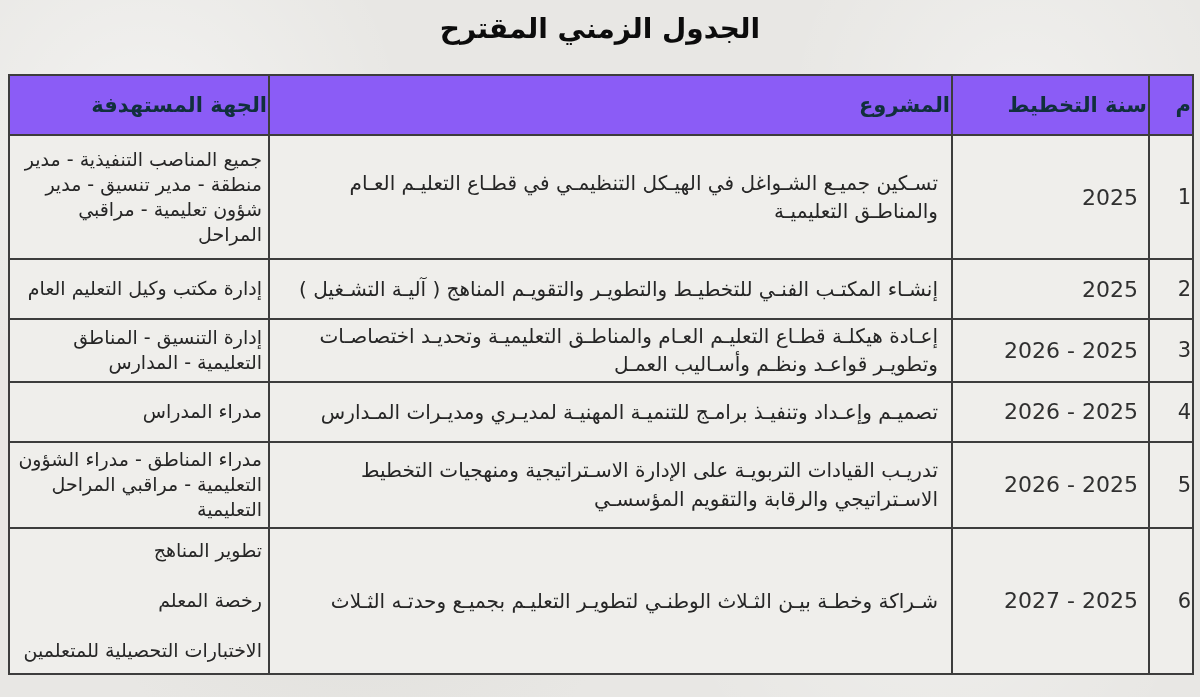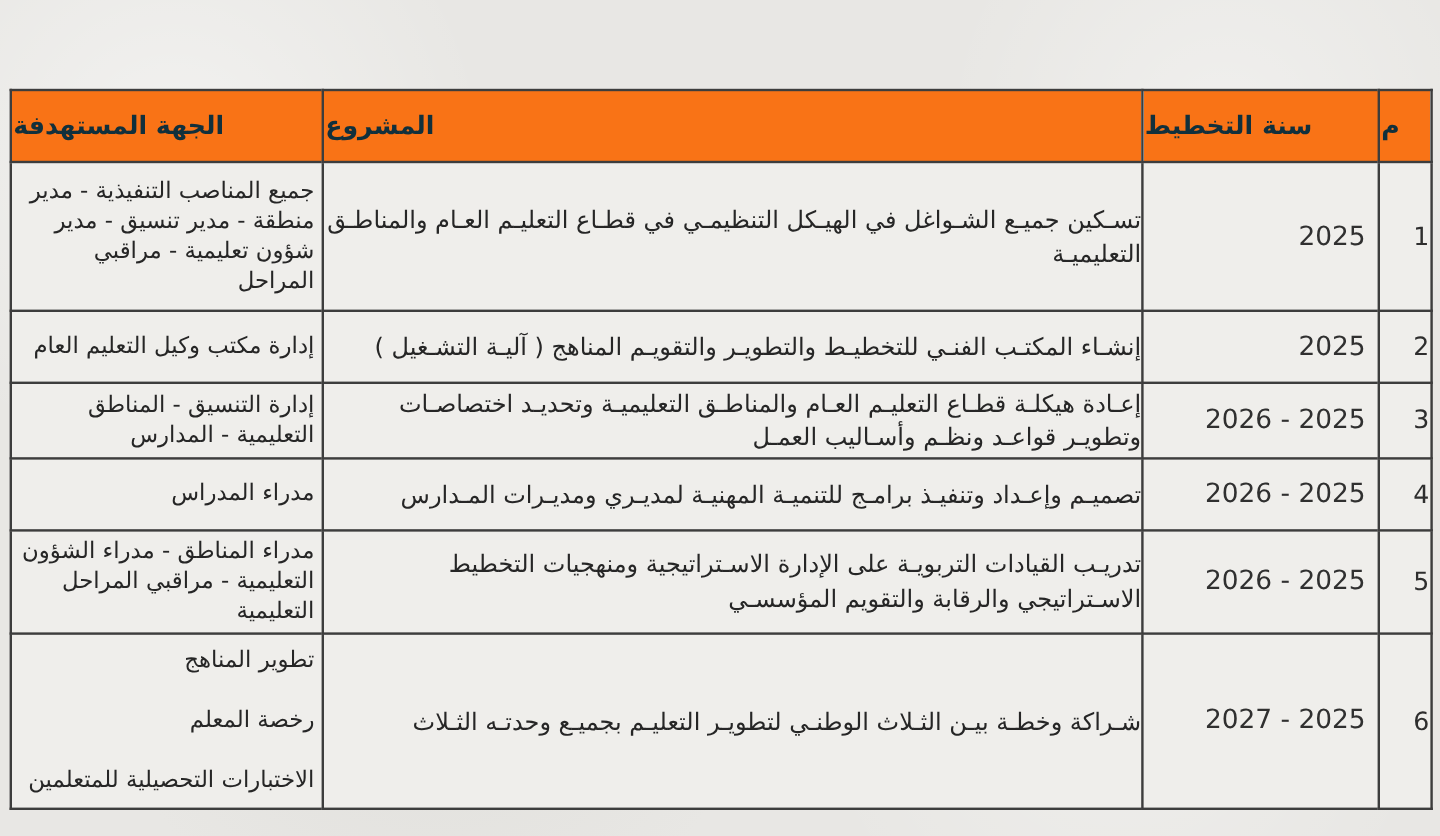--- a/index.html
+++ b/index.html
@@ -49,46 +49,46 @@
   }
   table.schedule th,
   table.schedule td {
     border: 2px solid #3d3d3d;
     background: #efeeeb;
     vertical-align: middle;
     overflow: hidden;
     text-align: right;
   }
   table.schedule th {
-    background: #f97316;
+    background: #8b5cf6;
     color: #11303c;
     font-size: 21px;
     font-weight: bold;
     height: 56px;
-    text-align: left;
+    text-align: right;
     margin-top: 20px;
   }
   td.num-cell {
     text-align: center;
     font-size: 21px;
     color: #2e2e2e;
   }
   td.year-cell {
     text-align: right;
     font-size: 22px;
     color: #303030;
     padding: 0 10px 0 4px;
   }
   td.project-cell {
     font-size: 20px;
     line-height: 1.42;
     text-align: justify;
     text-align-last: right;
     color: #262626;
-    padding: 2px 0;
+    padding: 2px 13px;
   }
   td.target-cell {
     font-size: 19px;
     line-height: 1.32;
     text-align: center;
     color: #262626;
     padding: 2px 6px;
     white-space: pre-line;
   }
   tbody tr:nth-child(1) { height: 124px; }
@@ -96,20 +96,21 @@
   tbody tr:nth-child(3) { height: 62px;  }
   tbody tr:nth-child(4) { height: 60px;  }
   tbody tr:nth-child(5) { height: 86px;  }
   tbody tr:nth-child(6) { height: 146px; }
 </style>
 </head>
 <body>
 
 <div class="page">
 
+  <div class="title">الجدول الزمني المقترح</div>
 
   <table class="schedule">
     <colgroup>
       <col style="width:44px">
       <col style="width:197px">
       <col style="width:683px">
       <col style="width:260px">
     </colgroup>
     <thead>
       <tr>

